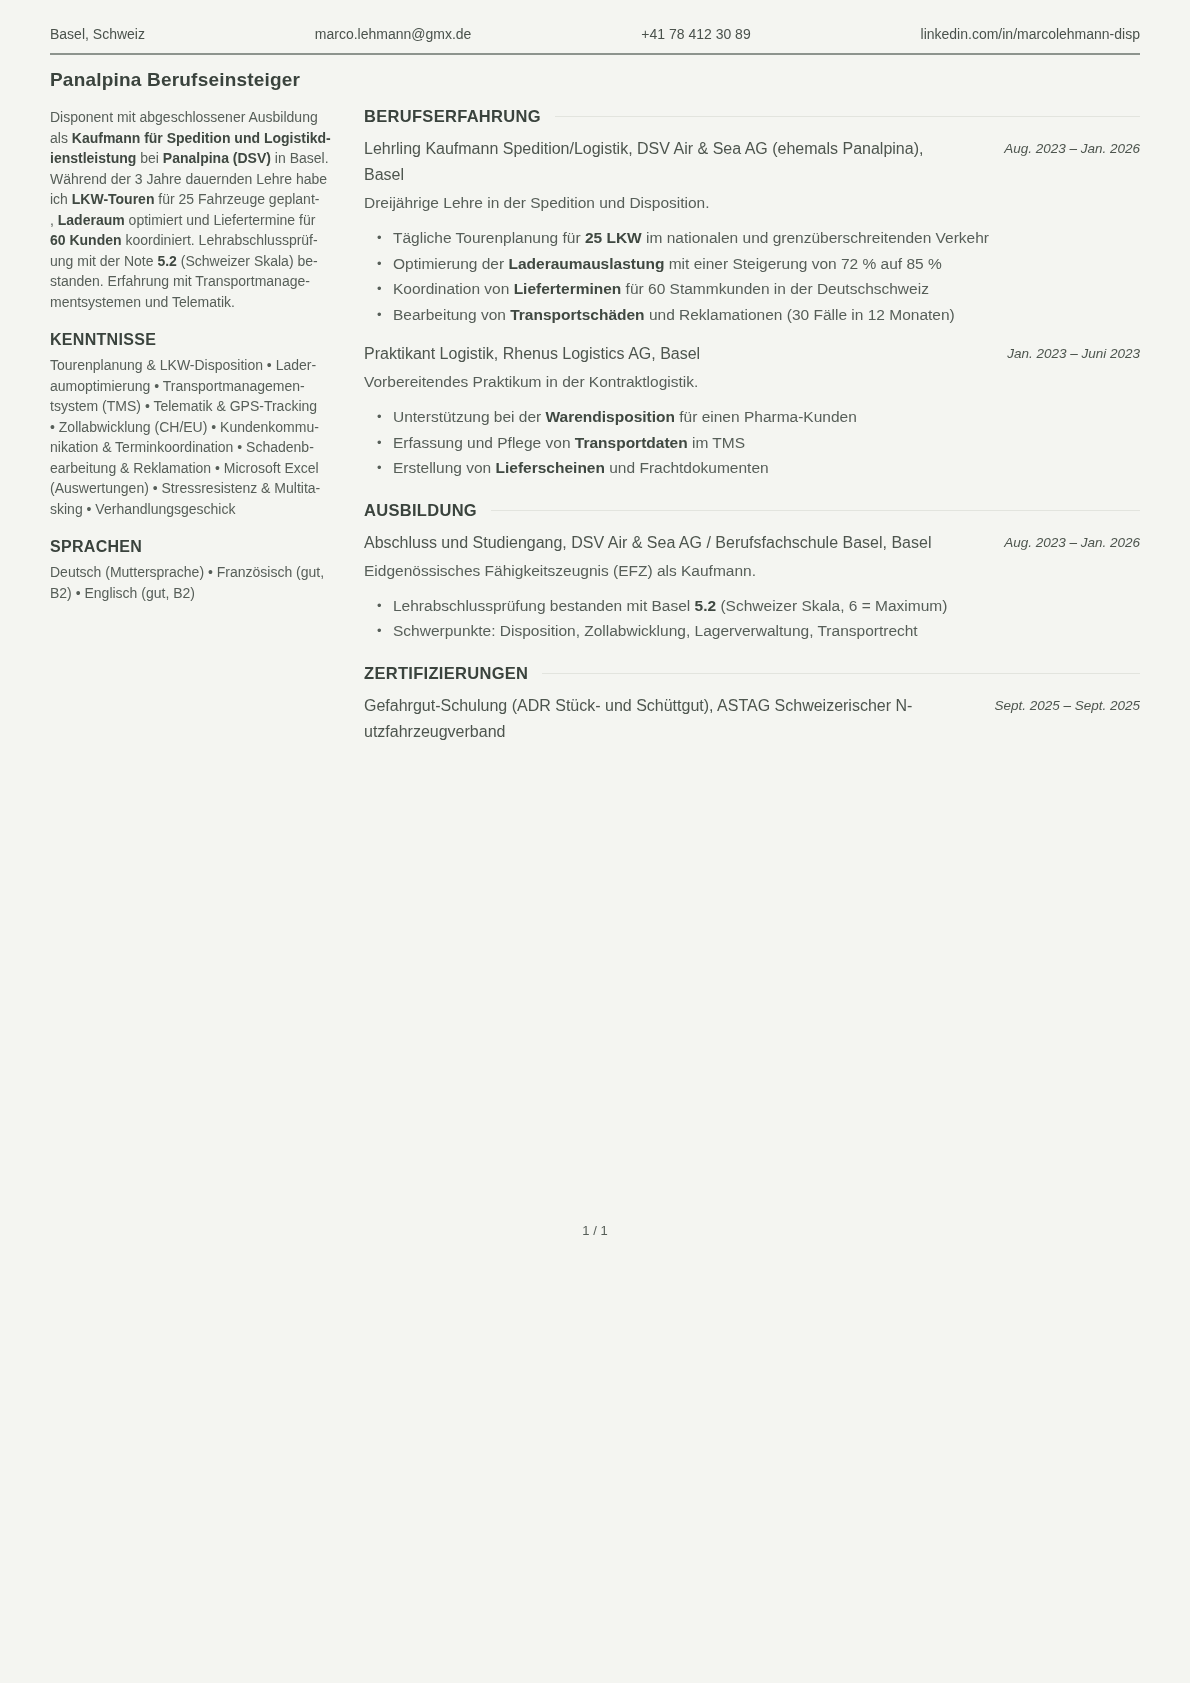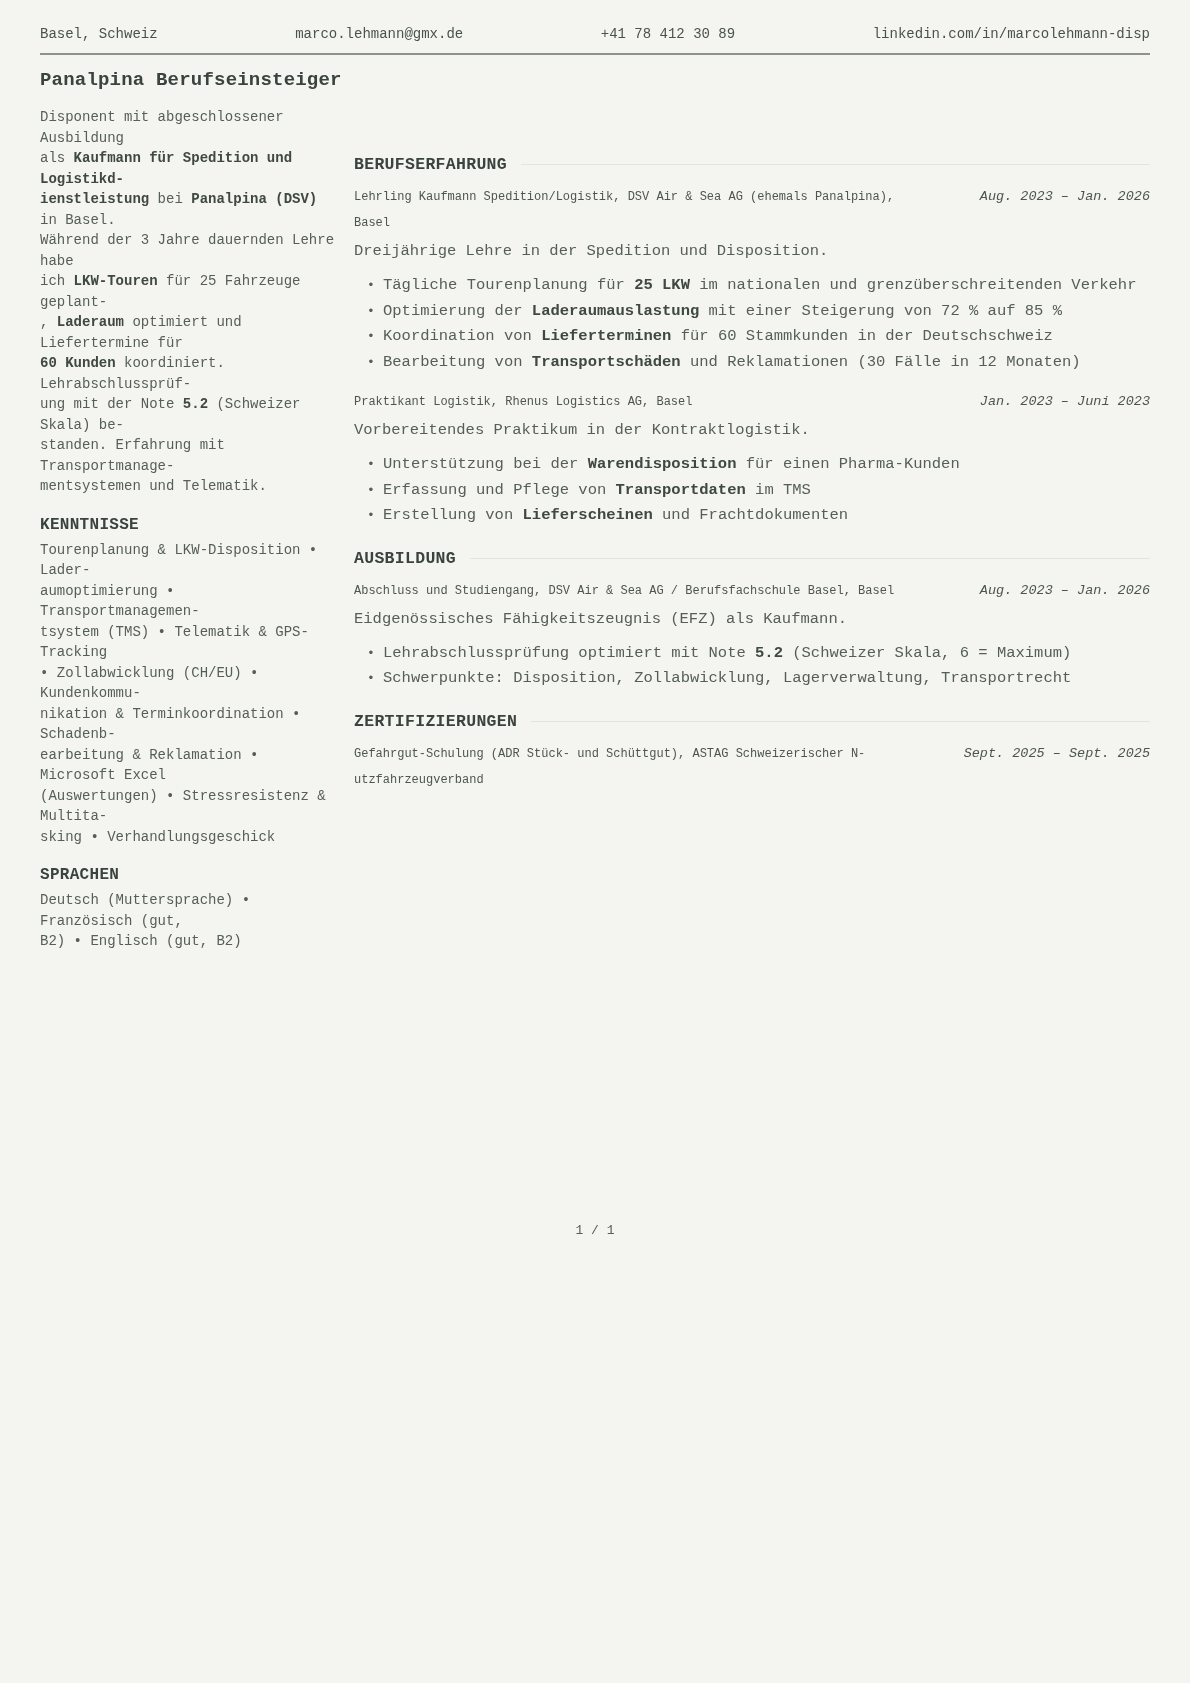--- a/index.html
+++ b/index.html
@@ -1,44 +1,44 @@
 <!DOCTYPE html>
 <html lang="de"><head>
 <meta charset="utf-8">
 <title></title>
 <style>
   html,body{margin:0;padding:0;background:#f4f5f1;}
   .page{
     width:1190px;height:1250px;background:#f4f5f1;position:relative;
-    box-sizing:border-box;padding:26px 40px 0;
-    font-family:Liberation Mono, monospace;color:#565e58;overflow:hidden;
+    box-sizing:border-box;padding:26px 50px 0;
+    font-family:Liberation Sans, sans-serif;color:#565e58;overflow:hidden;
   }
   
   .topbar{display:flex;justify-content:space-between;align-items:baseline;
     font-size:14px;color:#4a524c;padding-bottom:11px;border-bottom:2px solid #8d948e;}
   .topbar span{white-space:nowrap;}
   
   h1.name{color:#2e7d46;font-size:131px;font-weight:bold;letter-spacing:-4px;
     line-height:1.0;margin:16px 0 0 -6px;white-space:nowrap;}
   .subtitle{font-size:19px;font-weight:bold;color:#3a433d;margin-top:14px;letter-spacing:.2px;}
   
   .columns{display:flex;margin-top:16px;}
   .col-left{width:298px;flex:none;margin-right:16px;}
-  .col-right{flex:1;min-width:0;margin-top:48px;}
+  .col-right{flex:1;min-width:0;}
   .profile-text,.side-text{font-size:14px;line-height:20.5px;white-space:pre-line;margin:0;}
   .col-left h3{font-size:16px;color:#3a433d;margin:19px 0 6px;letter-spacing:.3px;}
   strong{color:#3f4841;}
   
   .sec-head{display:flex;align-items:center;margin:0 0 10px;}
   .sec-head h2{font-size:16.5px;color:#3a433d;margin:0;letter-spacing:.3px;white-space:nowrap;}
   .sec-head .rule{flex:1;height:1px;background:#e2e4de;margin-left:14px;}
   .section{margin-bottom:20px;}
   .entry{margin-bottom:14px;}
   .entry-head{display:flex;align-items:flex-start;}
-  .entry-title{flex:1;font-size:12px;line-height:26px;color:#4d554e;white-space:pre-line;}
+  .entry-title{flex:1;font-size:16px;line-height:26px;color:#4d554e;white-space:pre-line;}
   .entry-date{font-size:13.5px;font-style:italic;color:#4d554e;white-space:nowrap;
     margin-left:18px;padding-top:5px;text-align:center;}
   .entry-summary{font-size:15.5px;line-height:24px;margin-top:3px;}
   .bullets{margin-top:10px;}
   .bullet{display:flex;font-size:15.5px;line-height:25.5px;}
   .bullet::before{content:"•";flex:none;width:16px;margin-left:13px;
     font-size:13px;line-height:25.5px;color:#565e58;}
   .bullet span.btxt{flex:1;}
   
   .footer{position:absolute;left:0;bottom:12px;width:100%;text-align:center;
@@ -145,21 +145,21 @@
         </div>
 
         <div class="entry">
           <div class="entry-head">
             <div class="entry-title">Abschluss und Studiengang, DSV Air &amp; Sea AG / Berufsfachschule Basel, Basel</div>
             <div class="entry-date">Aug. 2023 – Jan. 2026</div>
           </div>
           <div class="entry-summary">Eidgenössisches Fähigkeitszeugnis (EFZ) als Kaufmann.</div>
           <div class="bullets">
             <div class="bullet">
-                <span class="btxt"><span>Lehrabschlussprüfung optimiert mit Note </span><strong>5.2</strong><span> (Schweizer Skala, 6 = Maximum)</span></span>
+                <span class="btxt"><span>Lehrabschlussprüfung bestanden mit Basel </span><strong>5.2</strong><span> (Schweizer Skala, 6 = Maximum)</span></span>
               </div>
             <div class="bullet">
                 <span class="btxt"><span>Schwerpunkte: Disposition, Zollabwicklung, Lagerverwaltung, Transportrecht</span></span>
               </div>
           </div>
         </div>
       </div>
 
       <div class="section">
         <div class="sec-head">

